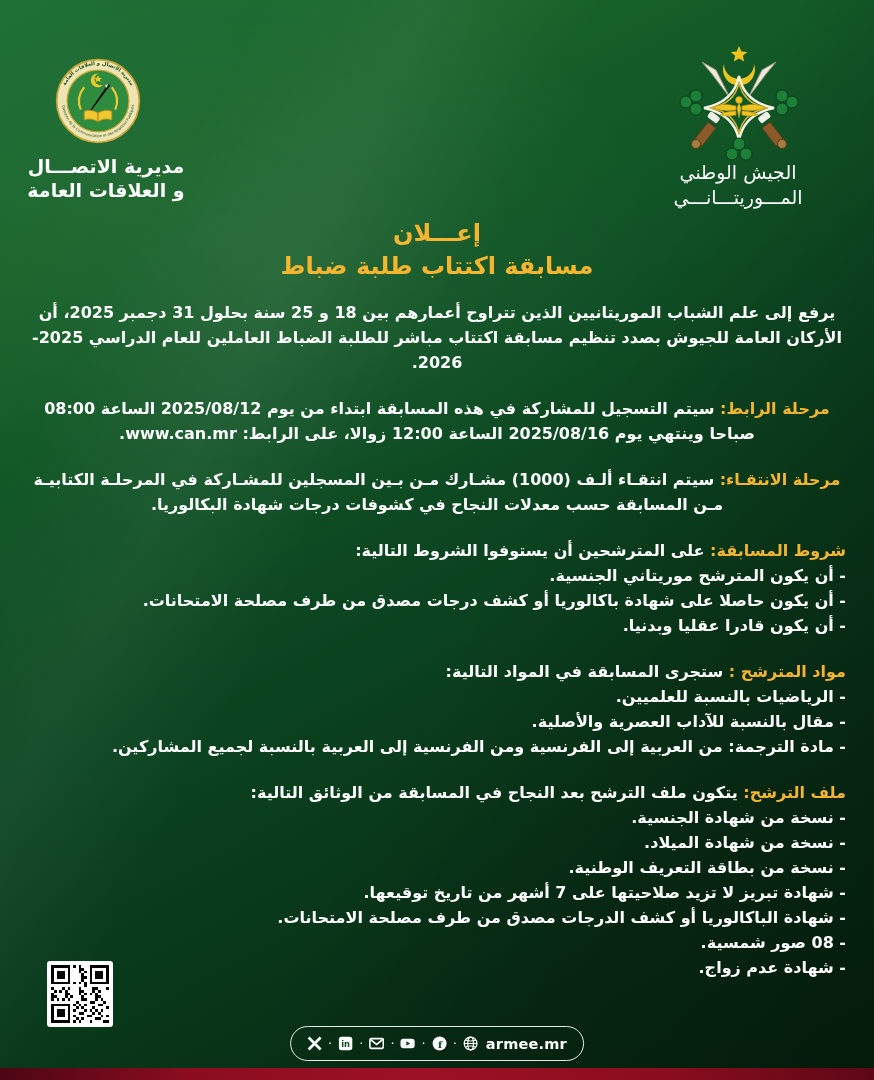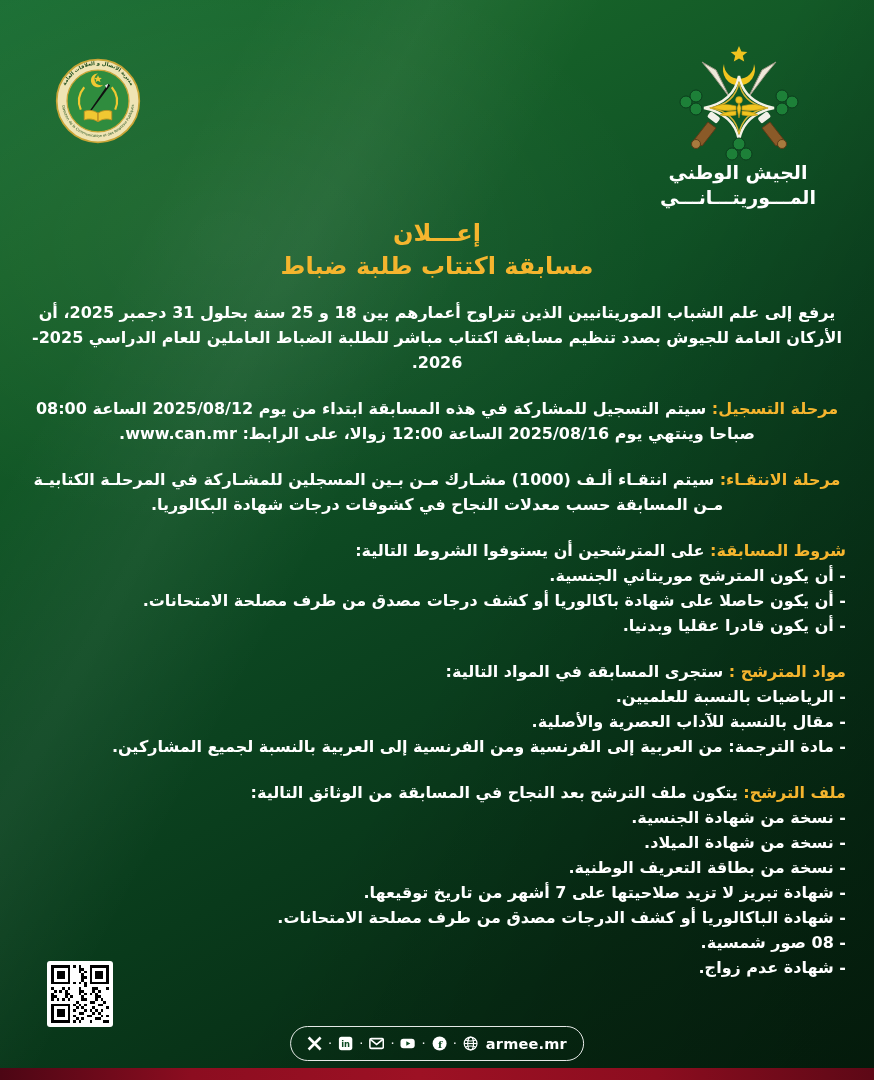--- a/index.html
+++ b/index.html
@@ -15,21 +15,21 @@
       linear-gradient(118deg,rgba(0,0,0,0) 55%,rgba(0,0,0,.18) 75%,rgba(0,0,0,.3) 100%),
       radial-gradient(ellipse 620px 420px at 26% 22%,rgba(255,255,255,.06),rgba(255,255,255,0) 70%);
     pointer-events:none;
   }
   
   .logo-left{position:absolute;left:55px;top:58px;width:86px;height:86px;}
   .logo-left-label{position:absolute;left:20px;top:154px;width:172px;text-align:center;
     direction:rtl;color:#fff;font-size:19px;font-weight:bold;line-height:1.28;}
   .logo-right{position:absolute;left:672px;top:26px;width:134px;height:142px;}
   .logo-right-label{position:absolute;left:650px;top:160px;width:176px;text-align:center;
-    direction:rtl;color:#fff;font-size:19px;font-weight:bold;line-height:1.3;}
+    direction:rtl;color:#fff;font-size:19px;font-weight:normal;line-height:1.3;}
   
   .content{position:absolute;top:220px;right:28px;left:28px;direction:rtl;color:#fff;font-weight:bold;}
   .title{ text-align:center;color:#f5b52e;font-size:24px;line-height:1.1;}
   .subtitle{text-align:center;color:#f5b52e;font-size:24px;margin-top:6px;}
   .para{font-size:16px;line-height:25px;margin:0 0 21px;}
   .para.center{text-align:center;}
   .para.right{text-align:right;margin-bottom:0;}
   .bullet{font-size:16px;line-height:25px;text-align:right;}
   .group{margin-bottom:21px;}
   .gold{color:#f5b52e;}
@@ -65,20 +65,24 @@
       <path d="M50 20 l1.3 3 3.2 .2 -2.5 2 1 3 -3 -1.8 -3 1.8 1 -3 -2.5 -2 3.2 -.2z" fill="#f0c832"></path>
       <path d="M30 60 q-6 -14 4 -26" stroke="#f0c832" stroke-width="2.5" fill="none"></path>
       <path d="M70 60 q6 -14 -4 -26" stroke="#f0c832" stroke-width="2.5" fill="none"></path>
       <path d="M62 30 L40 62 L36 66 L41 63 L64 32 Z" fill="#111"></path>
       <path d="M58 32 L62 30 L60 35 Z" fill="#e8e8e8"></path>
       <path d="M50 64 q-8 -5 -16 -2 l0 10 q8 -3 16 2 z" fill="#f0c832" stroke="#b98f23" stroke-width="1"></path>
       <path d="M50 64 q8 -5 16 -2 l0 10 q-8 -3 -16 2 z" fill="#f0c832" stroke="#b98f23" stroke-width="1"></path>
       <line x1="50" y1="64" x2="50" y2="74" stroke="#b98f23" stroke-width="1"></line>
     </svg>
   </div>
+  <div class="logo-left-label">
+    <div>مديرية الاتصـــال</div>
+    <div>و العلاقات العامة</div>
+  </div>
 
   <div class="logo-right">
     <svg viewBox="0 0 134 142" width="134" height="142">
 
       <path d="M67 20 l2.4 5.4 5.9 .5 -4.5 3.9 1.4 5.8 -5.2 -3.1 -5.2 3.1 1.4 -5.8 -4.5 -3.9 5.9 -.5z" fill="#f0c41f"></path>
       <path d="M52 30 a16 16 0 1 0 30 0 a13.5 13.5 0 1 1 -30 0" fill="#f0c41f" transform="translate(0,8)"></path>
 
       <path d="M40 48 L30 36 L44 44 L58 72 Z" fill="#efe9da" stroke="#9c9685" stroke-width="1"></path>
       <path d="M94 48 L104 36 L90 44 L76 72 Z" fill="#efe9da" stroke="#9c9685" stroke-width="1"></path>
 
@@ -122,21 +126,21 @@
   <div class="content">
     <div class="title">إعـــلان</div>
     <div class="subtitle">مسابقة اكتتاب طلبة ضباط</div>
     <div style="height:20px"></div>
 
     <p class="para center">
       <span>يرفع إلى علم الشباب الموريتانيين الذين تتراوح أعمارهم بين 18 و 25 سنة بحلول 31 دجمبر 2025، أن الأركان العامة للجيوش بصدد تنظيم مسابقة اكتتاب مباشر للطلبة الضباط العاملين للعام الدراسي 2025-2026.</span>
     </p>
 
     <p class="para center">
-      <span class="gold">مرحلة التسجيل:</span>
+      <span class="gold">مرحلة الرابط:</span>
       <span>سيتم التسجيل للمشاركة في هذه المسابقة ابتداء من يوم 2025/08/12 الساعة 08:00 صباحا وينتهي يوم 2025/08/16 الساعة 12:00 زوالا، على الرابط: www.can.mr.</span>
     </p>
 
     <p class="para center">
       <span class="gold">مرحلة الانتقـاء:</span>
       <span>سيتم انتقـاء ألـف (1000) مشـارك مـن بـين المسجلين للمشـاركة في المرحلـة الكتابيـة مـن المسابقة حسب معدلات النجاح في كشوفات درجات شهادة البكالوريا.</span>
     </p>
 
     <div class="group">
       <p class="para right">

